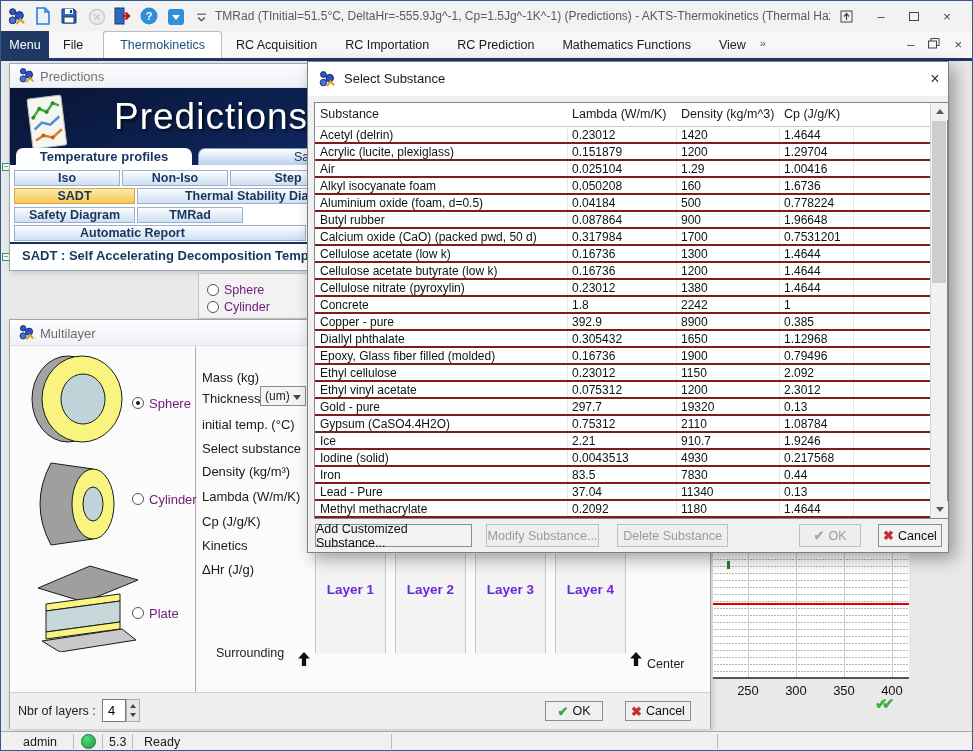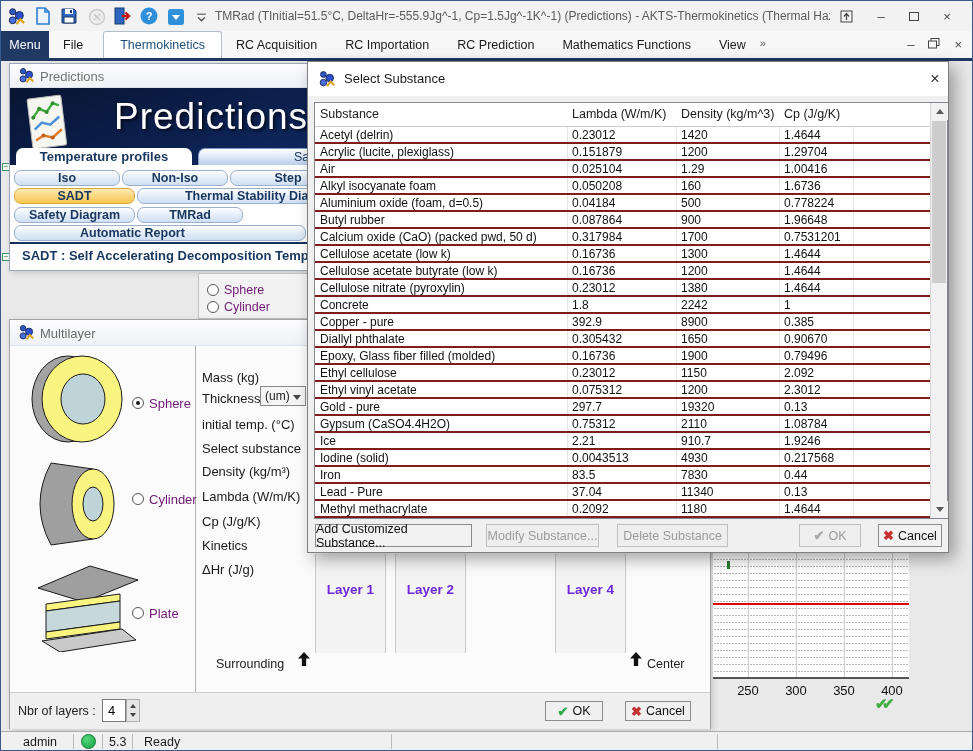--- a/index.html
+++ b/index.html
@@ -48,21 +48,21 @@
                background:linear-gradient(160deg,#081533 0%, #0d2254 45%, #17securi3d85 100%);
                background:linear-gradient(160deg,#081533 0%, #0d2254 45%, #1a3d85 100%); }
   .pred-head .big { position:absolute; left:104px; top:8px; font-size:37px; color:#fff;
                     text-shadow:2px 2px 3px rgba(0,0,0,.65); letter-spacing:1px; }
   .pred-head .hicon { position:absolute; left:14px; top:6px; }
   .ptab { position:absolute; height:17px; top:84px; display:flex; align-items:center; justify-content:center;
           border-radius:7px 7px 0 0; font-size:12.5px; color:#17365D; }
   .ptab.active { left:6px; width:176px; background:#fff; font-weight:bold; font-size:13px; }
   .ptab.inactive { left:188px; width:292px; background:linear-gradient(#ffffff,#b9cfec); border:1px solid #7f9cc4; border-bottom:none; }
   .pbtn { position:absolute; height:16px; background:linear-gradient(#fefefe,#e2ecf8 55%,#cfdff3);
-          border:1px solid #9ab0cc; border-radius:7px; color:#17365D; font-weight:bold; font-size:12.5px;
+          border:1px solid #9ab0cc; border-radius:0; color:#17365D; font-weight:bold; font-size:12.5px;
           display:flex; align-items:center; justify-content:center; }
   .pb-iso{left:4px;top:106px;width:106px;} .pb-noniso{left:112px;top:106px;width:106px;} .pb-step{left:220px;top:106px;width:116px;}
   .pb-sadt{left:4px;top:124px;width:121px; background:linear-gradient(#fdeab2,#f8c64f); border-color:#d8a93c;}
   .pb-tsd{left:127px;top:124px;width:250px;}
   .pb-safety{left:4px;top:143px;width:121px;} .pb-tmrad{left:127px;top:143px;width:106px;}
   .pb-auto{left:4px;top:161px;width:292px; justify-content:flex-start; padding-left:65px;}
   .pred-sep { position:absolute; left:0; top:178px; width:100%; height:2px; background:#1b2f5e; }
   .pred-sub { position:absolute; left:12px; top:184px; font-weight:bold; font-size:13px; color:#17365D; white-space:nowrap; }
 
   
@@ -83,21 +83,21 @@
   .shape-img { position:absolute; }
   .flabel { position:absolute; left:192px; font-size:13px; color:#1a1a1a; white-space:nowrap; }
   .combo { position:absolute; left:250px; top:66px; width:46px; height:20px; background:#f4f4f4;
            border:1px solid #8a8a8a; font-size:12px; display:flex; align-items:center; padding-left:4px; }
   .combo .arr { position:absolute; right:4px; top:8px; width:0; height:0;
                 border-left:4px solid transparent; border-right:4px solid transparent; border-top:5px solid #444; }
   .laycol { position:absolute; top:234px; width:71px; height:99px; background:#f4f4f4;
             border-left:1px solid #c9c9c9; border-right:1px solid #c9c9c9; }
   .lc1{left:305px;} .lc2{left:385px;} .lc3{left:465px;} .lc4{left:545px;}
   .laylab { position:absolute; top:28px; width:100%; text-align:center; font-weight:bold; font-size:13.5px; color:#6d28d9; }
-  .surr { position:absolute; left:206px; top:337px; font-size:12.5px; }
+  .surr { position:absolute; left:206px; top:326px; font-size:12.5px; }
   .cent { position:absolute; left:637px; top:337px; font-size:12.5px; }
   .uparr { position:absolute; top:332px; }
   .ua1{left:288px;} .ua2{left:620px;}
   .multi-foot { position:absolute; left:0; top:372px; width:100%; height:37px; background:#efefef; border-top:1px solid #cfcfcf; }
   .nbl { position:absolute; left:8px; top:11px; font-size:12.5px; }
   .spinfield { position:absolute; left:92px; top:6px; width:24px; height:23px; border:1px solid #7a7a7a;
                background:#fff; font-size:13px; text-align:left; padding-left:5px; font-family:"Liberation Sans",sans-serif; }
   .spinbtns { position:absolute; left:116px; top:6px; width:14px; height:23px; border:1px solid #adadad; background:#e6e6e6; }
   .spinbtns .up, .spinbtns .dn { position:absolute; left:3px; width:0; height:0;
                border-left:3.5px solid transparent; border-right:3.5px solid transparent; }
@@ -378,20 +378,23 @@
       <span class="flabel" style="top:194px;">Cp (J/g/K)</span>
       <span class="flabel" style="top:218px;">Kinetics</span>
       <span class="flabel" style="top:242px;">ΔHr (J/g)</span>
 
       <div class="laycol lc1">
           <div class="laylab">Layer 1</div>
         </div>
       <div class="laycol lc2">
           <div class="laylab">Layer 2</div>
         </div>
+      <div class="laycol lc3">
+          <div class="laylab">Layer 3</div>
+        </div>
       <div class="laycol lc4">
           <div class="laylab">Layer 4</div>
         </div>
 
       <span class="surr">Surrounding</span>
       <span class="uparr ua1"><svg width="12" height="14" viewBox="0 0 11 13">
             <path d="M5.5 0 L11 6 H7.5 V13 H3.5 V6 H0 Z" fill="#111"></path>
           </svg></span>
       <span class="uparr ua2"><svg width="12" height="14" viewBox="0 0 11 13">
             <path d="M5.5 0 L11 6 H7.5 V13 H3.5 V6 H0 Z" fill="#111"></path>
@@ -530,21 +533,21 @@
             <div class="trow">
               <span class="tcell c0">Copper - pure</span>
               <span class="tcell c1">392.9</span>
               <span class="tcell c2">8900</span>
               <span class="tcell c3">0.385</span>
             </div>
             <div class="trow">
               <span class="tcell c0">Diallyl phthalate</span>
               <span class="tcell c1">0.305432</span>
               <span class="tcell c2">1650</span>
-              <span class="tcell c3">0.90670</span>
+              <span class="tcell c3">1.12968</span>
             </div>
             <div class="trow">
               <span class="tcell c0">Epoxy, Glass fiber filled (molded)</span>
               <span class="tcell c1">0.16736</span>
               <span class="tcell c2">1900</span>
               <span class="tcell c3">0.79496</span>
             </div>
             <div class="trow">
               <span class="tcell c0">Ethyl cellulose</span>
               <span class="tcell c1">0.23012</span>

